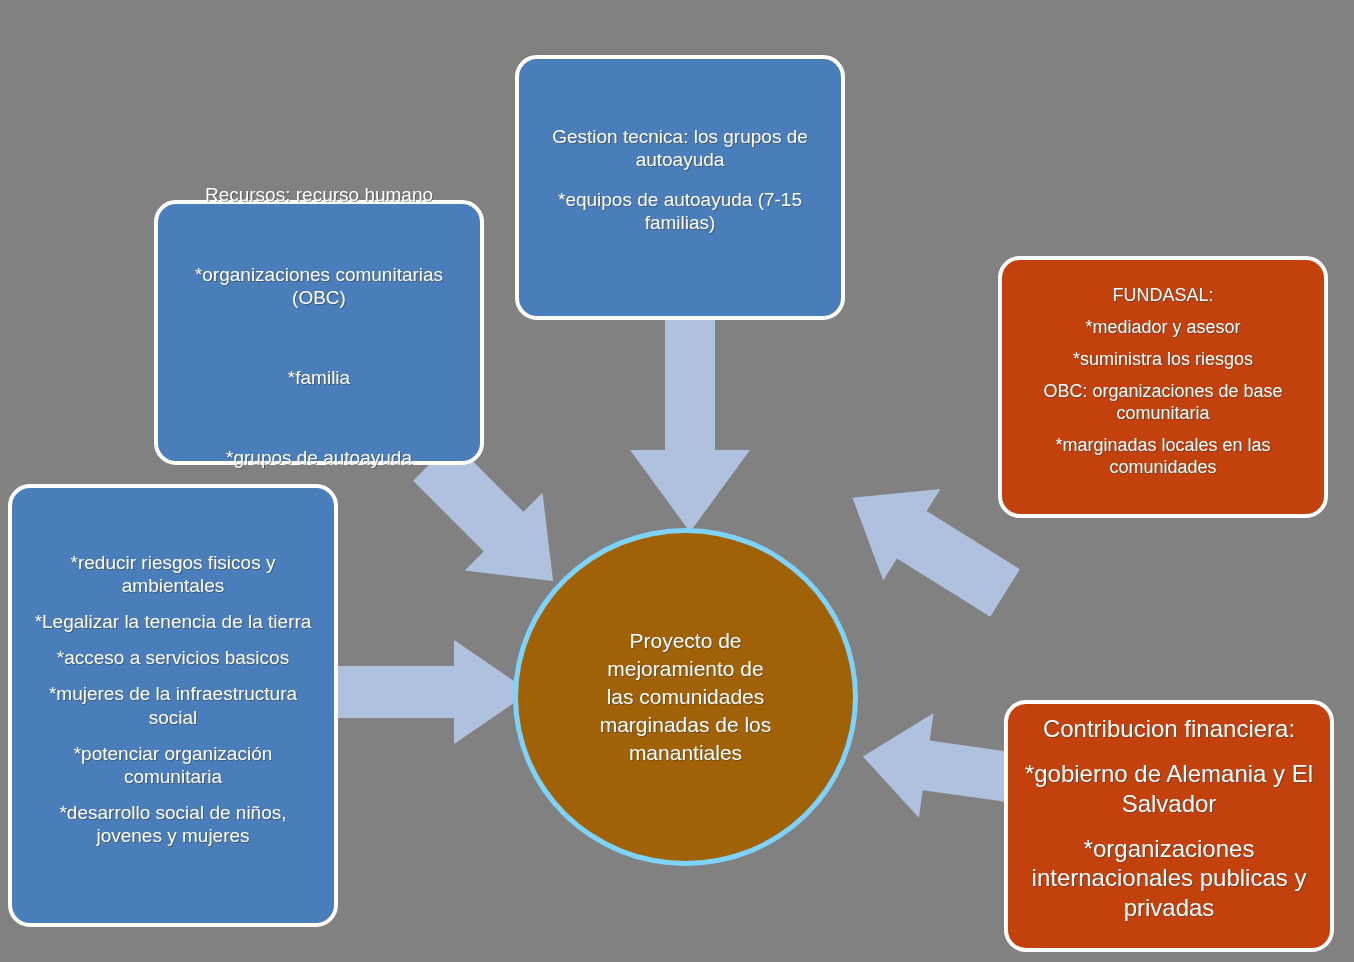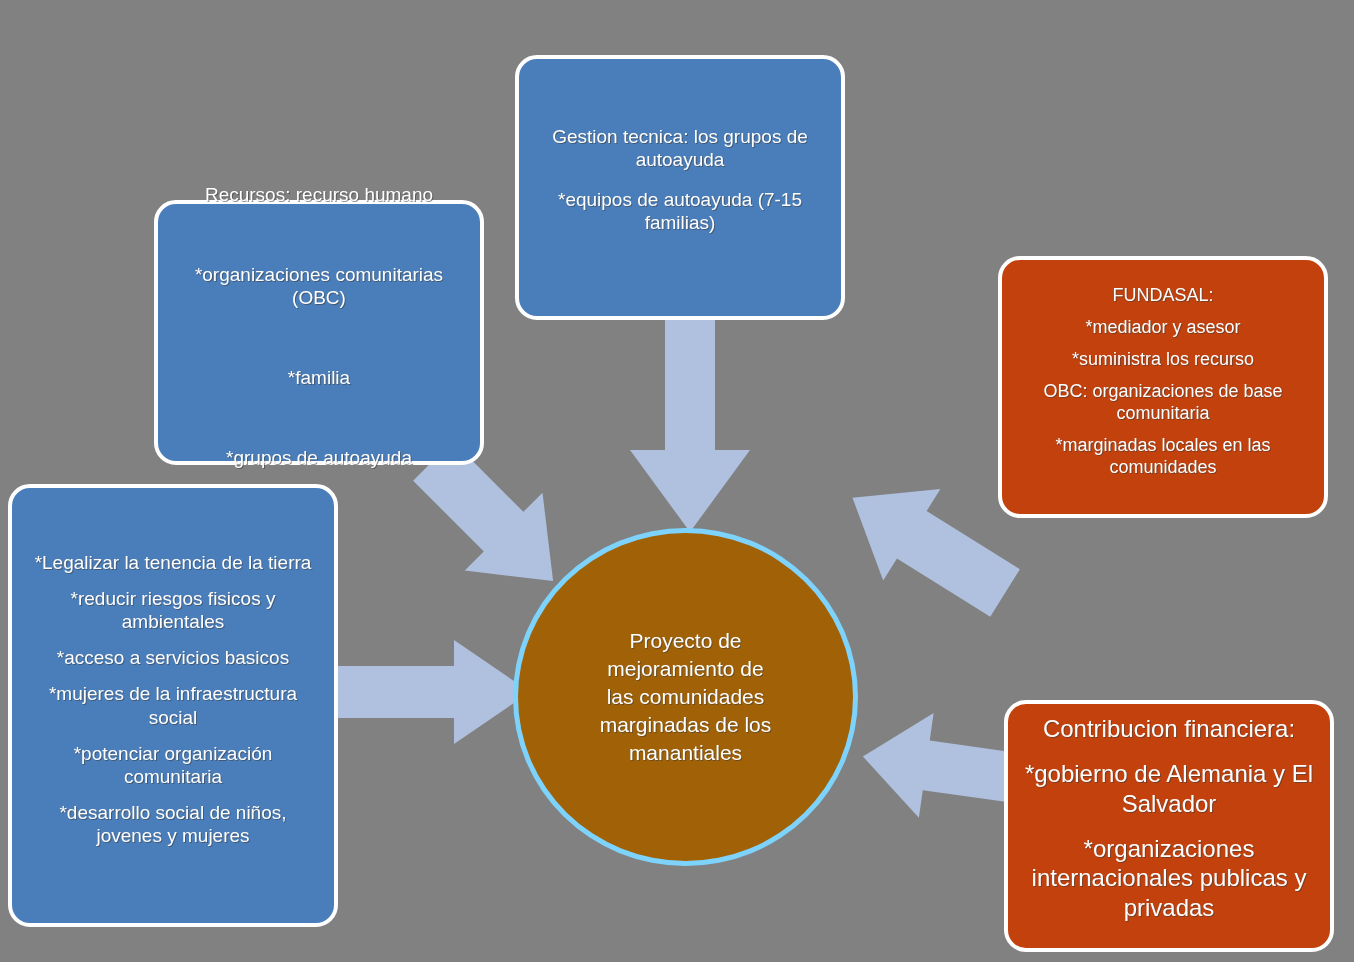--- a/index.html
+++ b/index.html
@@ -156,28 +156,28 @@
   <div class="node blue" id="node-recursos">
     <p>Recursos: recurso humano</p>
     <p>*organizaciones comunitarias (OBC)</p>
     <p>*familia</p>
     <p>*grupos de autoayuda</p>
   </div>
 
   <div class="node orange" id="node-fundasal">
     <p>FUNDASAL:</p>
     <p>*mediador y asesor</p>
-    <p>*suministra los recurso</p>
+    <p>*suministra los riesgos</p>
     <p>OBC: organizaciones de base comunitaria</p>
     <p>*marginadas locales en las comunidades</p>
   </div>
 
   <div class="node blue" id="node-objetivos">
+    <p>*reducir riesgos fisicos y ambientales</p>
     <p>*Legalizar la tenencia de la tierra</p>
-    <p>*reducir riesgos fisicos y ambientales</p>
     <p>*acceso a servicios basicos</p>
     <p>*mujeres de la infraestructura social</p>
     <p>*potenciar organización comunitaria</p>
     <p>*desarrollo social de niños, jovenes y mujeres</p>
   </div>
 
   <div class="node orange" id="node-financiera">
     <p>Contribucion financiera:</p>
     <p>*gobierno de Alemania y El Salvador</p>
     <p>*organizaciones internacionales publicas y privadas</p>

